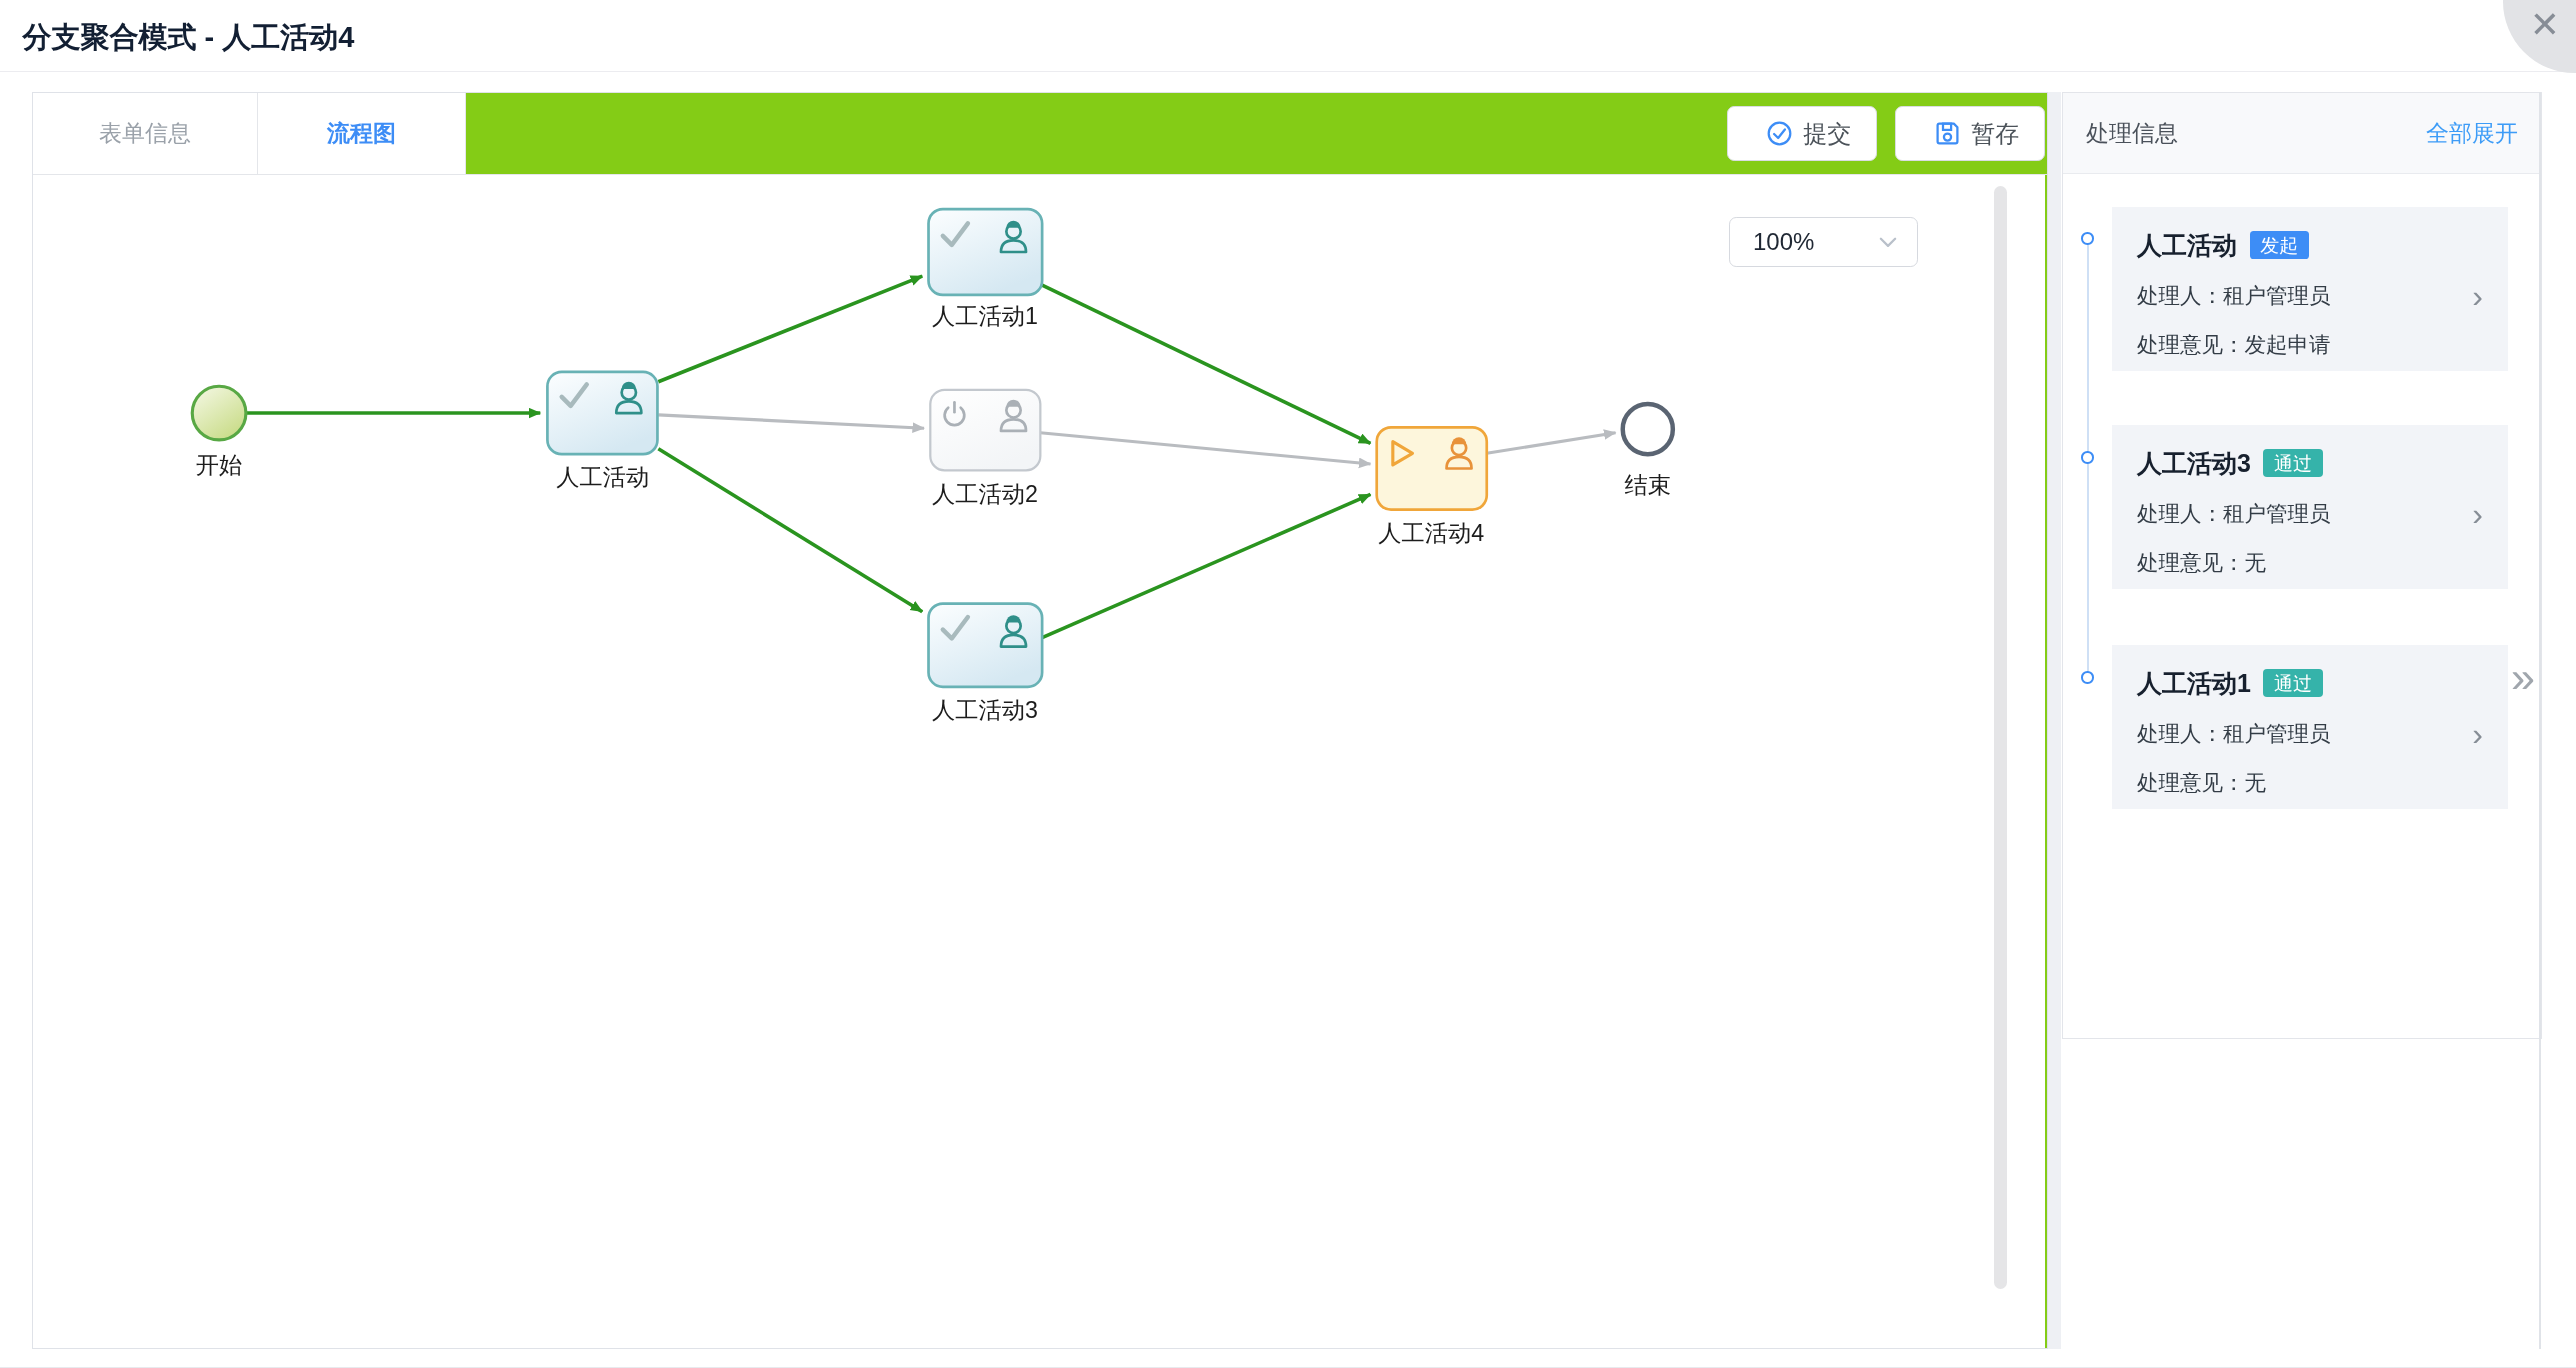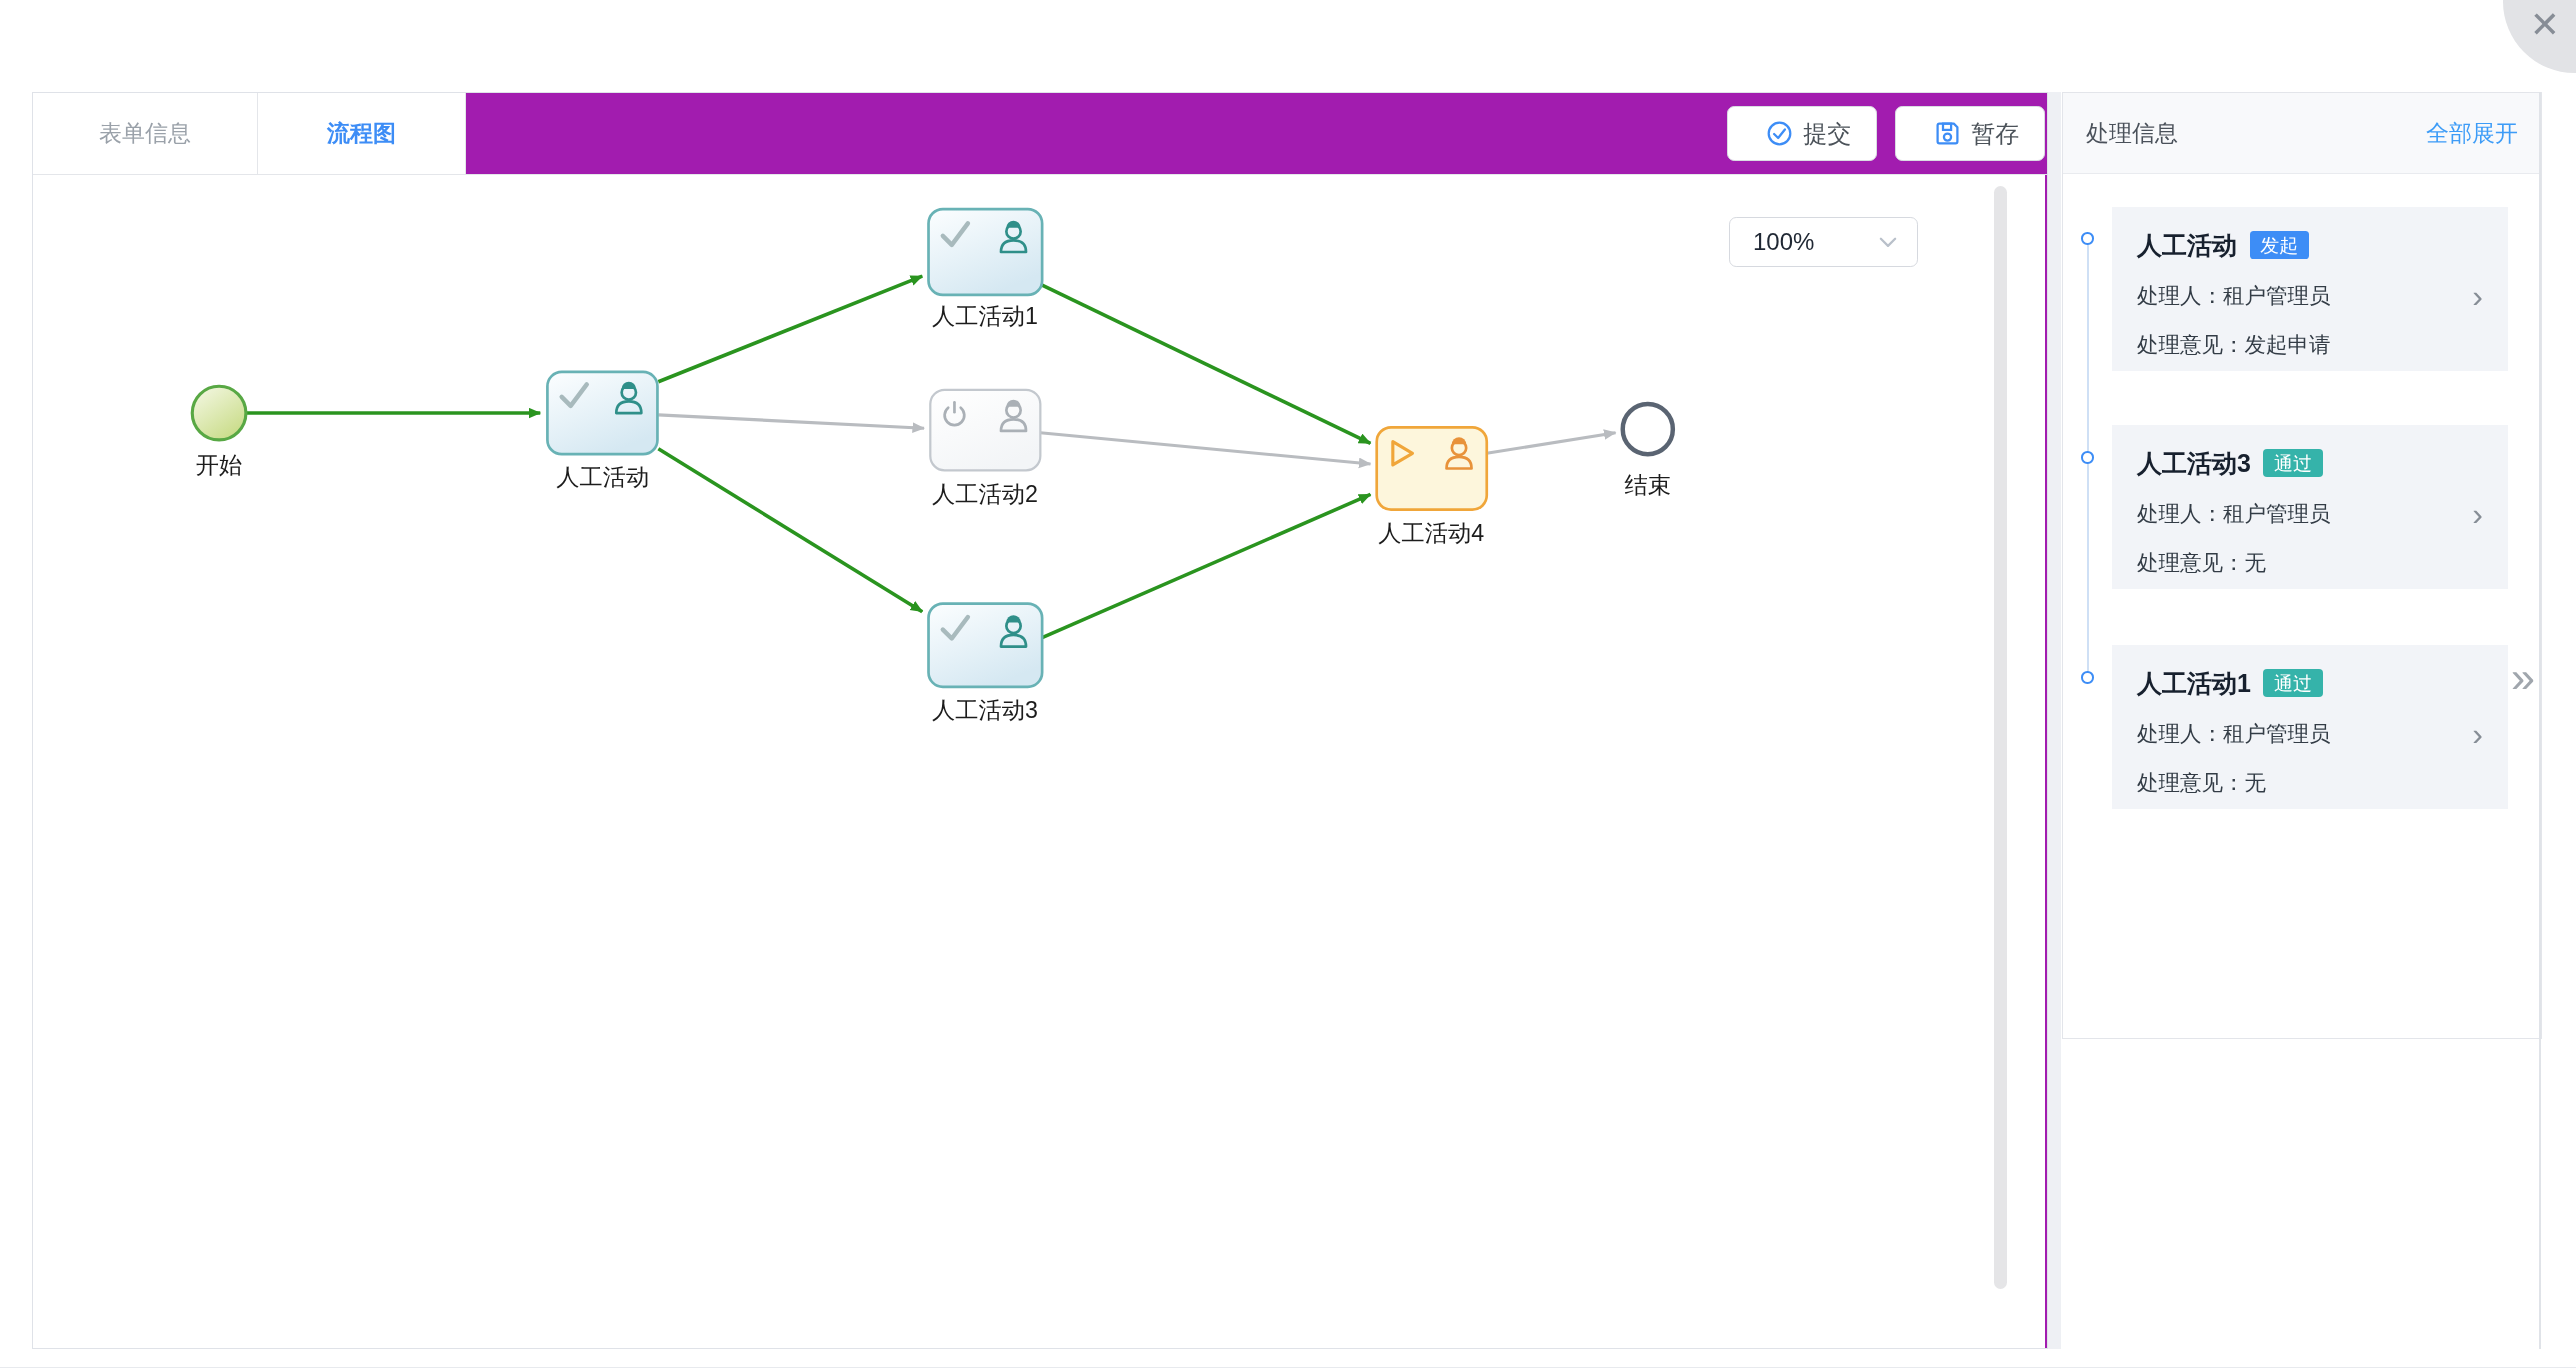--- a/index.html
+++ b/index.html
@@ -11,21 +11,21 @@
   .page-header { position:absolute; left:0; top:0; width:2576px; height:72px;
                  background:#fff; border-bottom:1.8px solid #ececf0; }
   .page-title { position:absolute; left:22.4px; top:18px; font-size:29px; font-weight:700; color:#121f33; }
   .close-circle { position:absolute; right:-70px; top:-70px; width:143px; height:143px;
                   border-radius:50%; background:#e2e3e6; cursor:pointer; z-index:30; }
   .close-x { position:absolute; right:16px; top:7.2px; font-size:36px; color:#878d96; z-index:31; cursor:pointer;
              line-height:1; font-weight:400; }
 
   
   .left-card { position:absolute; left:32px; top:92px; width:2016px; height:1257px;
-               background:#a21caf; border:1.8px solid #dfe2e8; }
+               background:#84cc16; border:1.8px solid #dfe2e8; }
   .tabbar { position:absolute; left:0; top:0; width:100%; height:82px; border-bottom:1.8px solid #e4e6ea;
             display:flex; align-items:stretch; }
   .tab { width:225px; display:flex; align-items:center; justify-content:center;
          font-size:23px; color:#9aa1a9; border-right:1.8px solid #e4e6ea; cursor:pointer; background:#fff; }
   .tab.active { color:#3d8df6; width:208px;font-weight:bold; }
   .tabbar-spacer { flex:1; }
   .toolbar { display:flex; align-items:center; gap:18px; padding-right:1.8px; }
   .btn { height:55px; min-width:150px; background:#fff; border:1.8px solid #d9dce2; border-radius:7.2px;
          display:flex; align-items:center; justify-content:flex-end; gap:10.7px;
          font-size:24px; color:#4b5259; cursor:pointer; padding:0 25px; }
@@ -68,20 +68,23 @@
 
   .panel-right-border { position:absolute; left:2539px; top:92px; width:1.8px; height:1257px; background:#e0e3e8; }
   .collapse-handle { position:absolute; left:2511px; top:656px; font-size:43px; color:#a0a6ad;
                      cursor:pointer; line-height:1; letter-spacing:-5.4px; }
 </style>
 </head>
 <body>
 
 <div id="app">
 
+  <div class="page-header">
+    <div class="page-title">分支聚合模式 - 人工活动4</div>
+  </div>
   <div class="close-circle"></div>
   <div class="close-x">✕</div>
 
   <div class="left-card">
     <div class="tabbar">
       <div class="tab">
         <span>表单信息</span>
       </div>
       <div class="tab active">
         <span>流程图</span>

